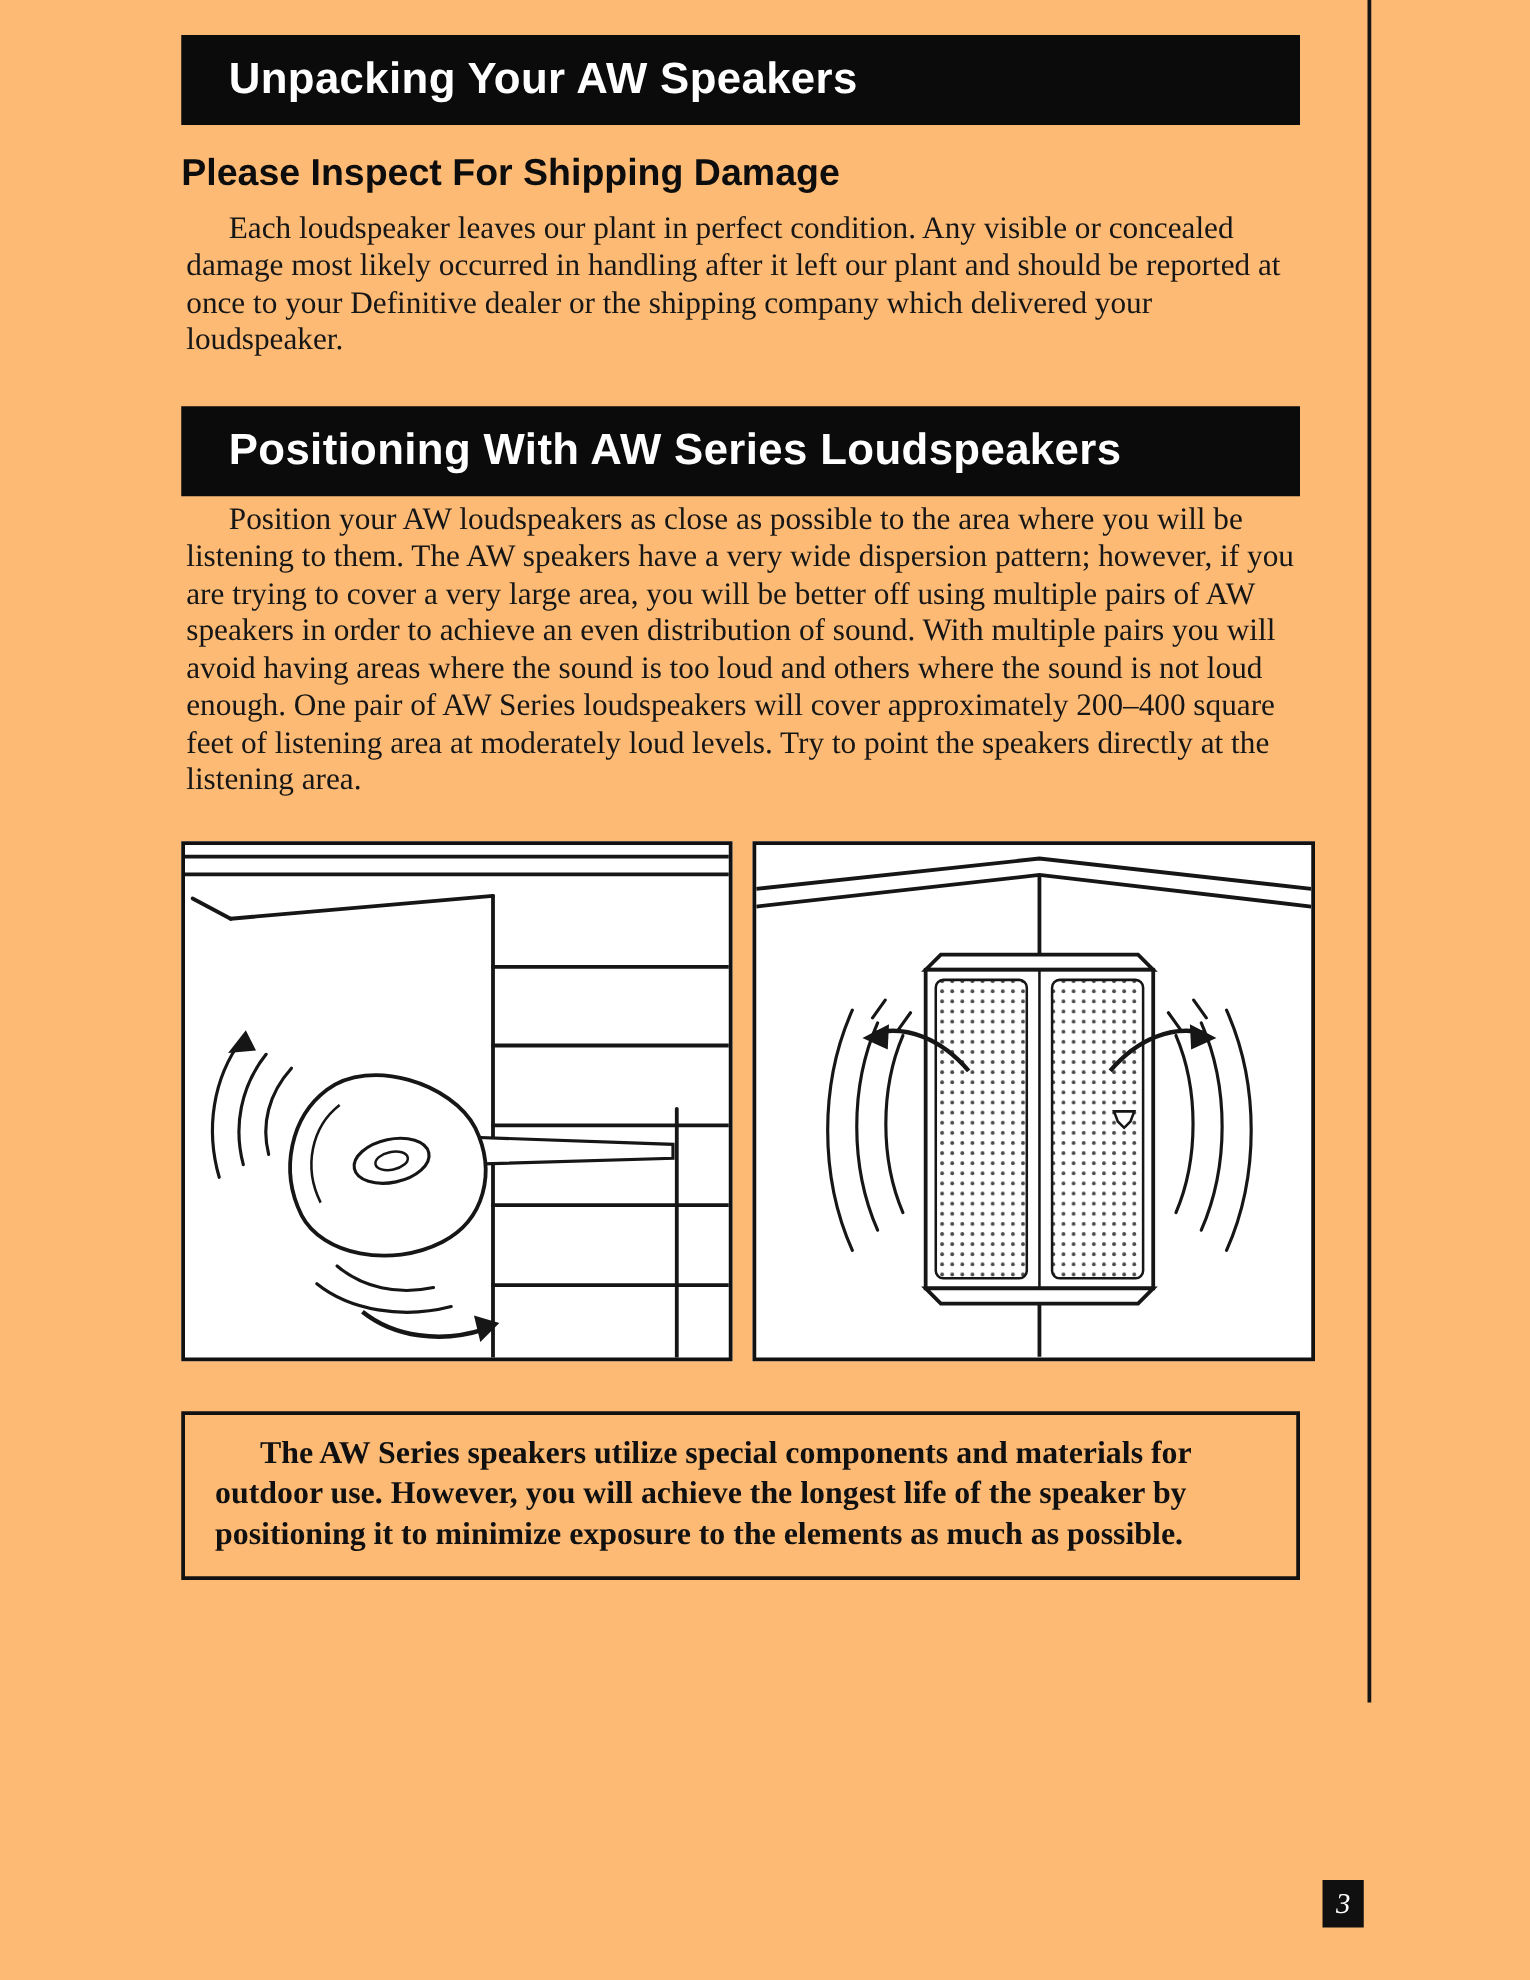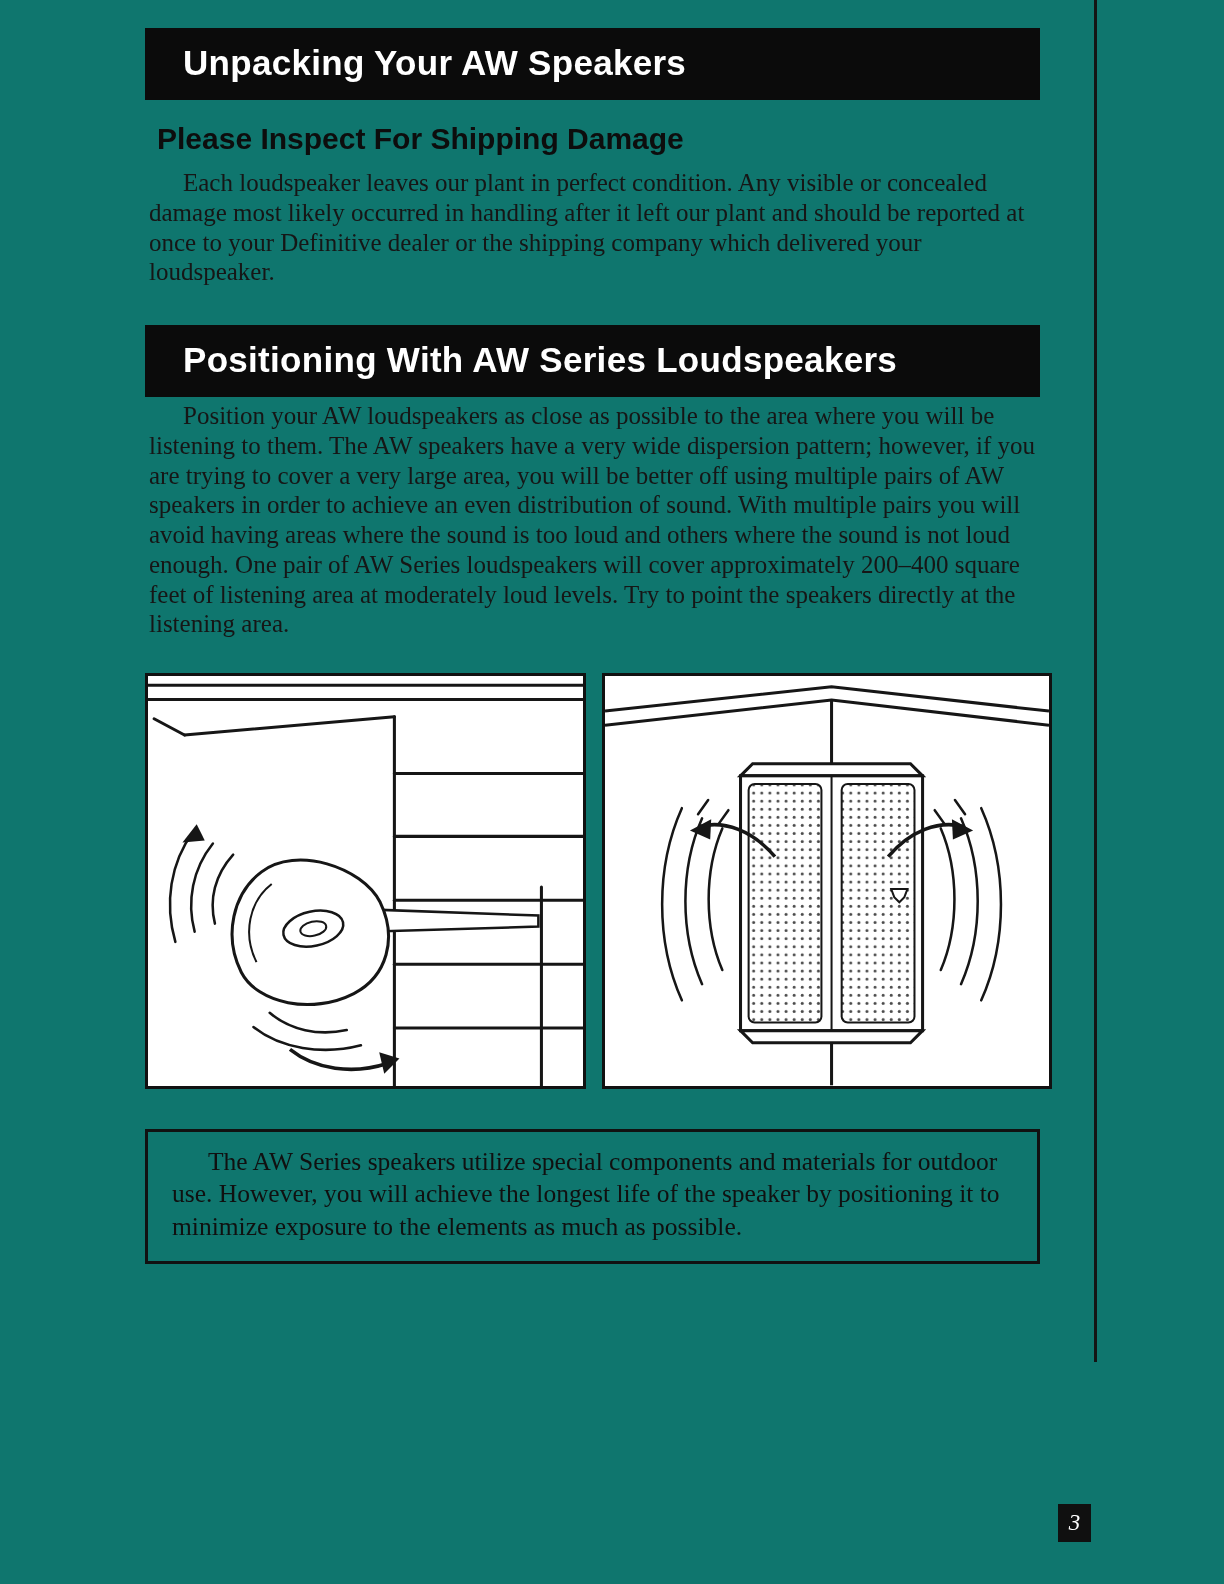--- a/index.html
+++ b/index.html
@@ -4,21 +4,21 @@
 <style>
   html, body {
     margin: 0;
     padding: 0;
     background: #ffffff;
   }
   .sheet {
     position: relative;
     width: 1224px;
     height: 1584px;
-    background: #0f766e;
+    background: #fdba74;
     font-family: "Liberation Serif", serif;
     color: #141414;
     overflow: hidden;
   }
   .content {
     position: absolute;
     left: 145px;
     top: 28px;
     width: 895px;
   }
@@ -28,21 +28,21 @@
     font-family: "Liberation Sans", sans-serif;
     font-weight: 700;
     font-size: 35px;
     letter-spacing: 0.3px;
     padding: 15px 10px 17px 38px;
   }
   .subheading {
     font-family: "Liberation Sans", sans-serif;
     font-weight: 700;
     font-size: 30px;
-    margin: 22px 0 12px 12px;
+    margin: 22px 0 12px 0;
     color: #0d0d0d;
   }
   p.body {
     font-size: 25px;
     line-height: 1.19;
     margin: 4px;
     text-indent: 34px;
     color: #161616;
   }
   .bar-gap {
@@ -62,21 +62,21 @@
     line-height: 0;
   }
   .figure svg { display: block; }
   .note-box {
     border: 3px solid #111111;
     margin-top: 40px;
     padding: 14px 24px 18px 24px;
   }
   .note-box p {
     margin: 0;
-    font-weight: 400;
+    font-weight: 700;
     font-size: 25.5px;
     line-height: 1.27;
     text-indent: 36px;
     color: #101010;
   }
   .edge-line {
     position: absolute;
     left: 1094px;
     top: 0;
     width: 3px;

